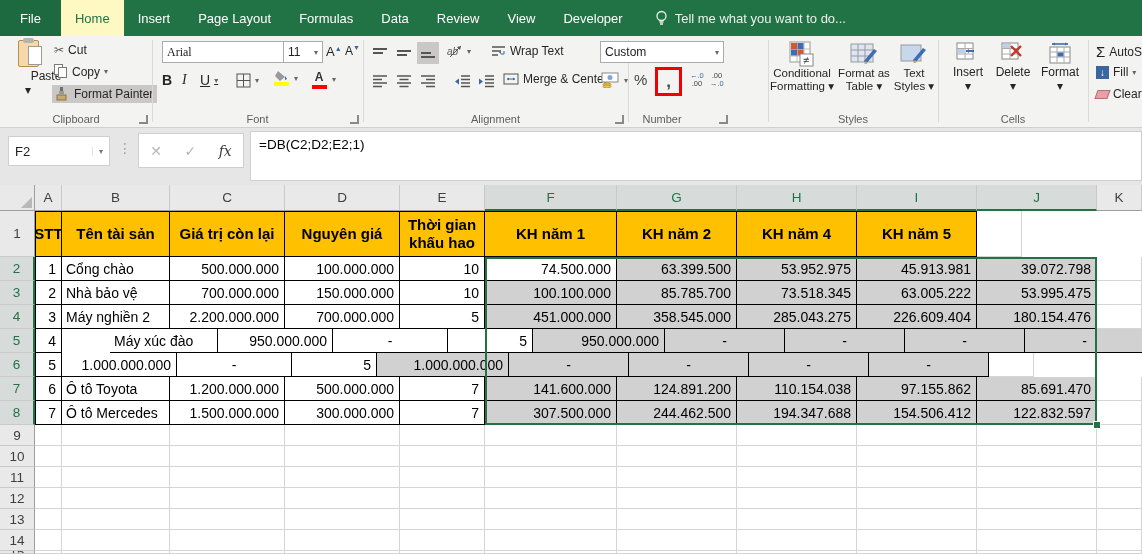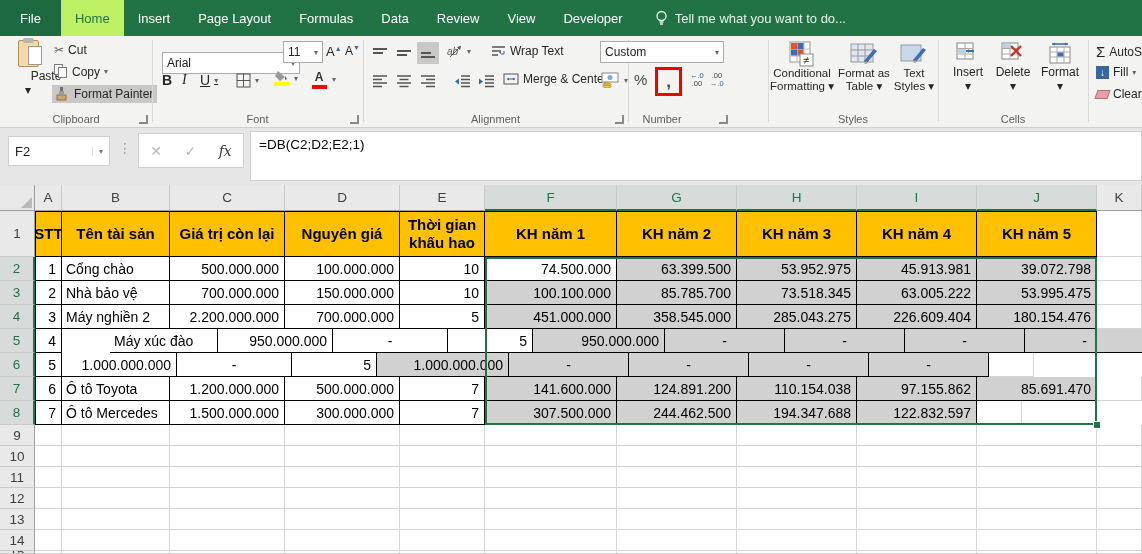--- a/index.html
+++ b/index.html
@@ -3,21 +3,21 @@
 <meta charset="utf-8">
 <style>
   * { margin:0; padding:0; box-sizing:border-box; }
   html,body { width:1142px; height:554px; overflow:hidden;
     font-family:"Liberation Sans","DejaVu Sans",sans-serif; background:#fff; }
 
   
   .tabbar { position:absolute; top:0; left:0; width:1142px; height:36px; background:#217346; display:flex; align-items:stretch; }
   .tab { color:#fff; font-size:13px; display:flex; align-items:center; padding:0 14px; cursor:default; }
   .tab.file { padding:0 20px; background:#1e6a40; }
-  .tab.active { background:#bef264; color:#217346; }
+  .tab.active { background:#fef9c3; color:#217346; }
   .tellme { color:#e9f2ec; font-size:13px; display:flex; align-items:center; gap:7px; margin-left:18px; }
 
   
   .ribbon { position:absolute; top:36px; left:0; width:1142px; height:92px; background:#f3f3f1; border-bottom:1px solid #d2d0ce; }
   .group { position:absolute; top:0; height:91px; }
   .gsep { position:absolute; top:4px; height:82px; width:1px; background:#dcdad6; }
   .glabel { position:absolute; bottom:2px; left:0; right:0; text-align:center; font-size:11px; color:#5e5e5e; }
   .launcher { position:absolute; bottom:3px; right:4px; width:9px; height:9px; border-right:2px solid #8a8a8a; border-bottom:2px solid #8a8a8a; }
   .rbtn { position:absolute; display:flex; align-items:center; gap:4px; font-size:12px; color:#262626; white-space:nowrap; }
   .rbtn .arr { font-size:8px; color:#666; }
@@ -129,21 +129,21 @@
           <rect x="4" y="0" width="3" height="4" fill="#6e6e6e"></rect>
         </svg>
       <span>Format Painter</span>
     </div>
     <div class="glabel">Clipboard</div>
     <div class="launcher"></div>
   </div>
   <div class="gsep" style="left:152px;"></div>
 
   <div class="group" style="left:152px;width:211px;">
-    <div class="combo" style="left:10px;top:16px;width:138px;">
+    <div class="combo" style="left:10px;top:5px;width:138px;font-family:Liberation Serif, serif;">
       <span>Arial</span>
         <span class="arr">▾</span>
     </div>
     <div class="combo" style="left:131px;top:5px;width:40px;">
       <span>11</span>
         <span class="arr">▾</span>
     </div>
     <div class="rbtn" style="left:174px;top:8px;font-size:13px;">
         <span>A<sup style="color:#3a66a0;font-size:7px;">▲</sup></span>
       </div>
@@ -417,21 +417,20 @@
     </div>
     <div class="grow toprow" style="height: 46px;">
       <div class="cell rowhdr" style="width: 35px; height: 46px;">1</div>
       <div class="cell hdr1 tbl first" style="width: 27px; height: 46px;">STT</div>
       <div class="cell hdr1 tbl" style="width: 108px; height: 46px;">Tên tài sản</div>
       <div class="cell hdr1 tbl" style="width: 115px; height: 46px;">Giá trị còn lại</div>
       <div class="cell hdr1 tbl" style="width: 115px; height: 46px;">Nguyên giá</div>
       <div class="cell hdr1 tbl" style="width: 85px; height: 46px;">Thời gian khấu hao</div>
       <div class="cell hdr1 tbl" style="width: 132px; height: 46px;">KH năm 1</div>
       <div class="cell hdr1 tbl" style="width: 120px; height: 46px;">KH năm 2</div>
-      <div class="cell hdr1 tbl" style="width: 120px; height: 46px;">KH năm 3</div>
       <div class="cell hdr1 tbl" style="width: 120px; height: 46px;">KH năm 4</div>
       <div class="cell hdr1 tbl" style="width: 120px; height: 46px;">KH năm 5</div>
       <div class="cell gridline" style="width: 45px; height: 46px;"></div>
     </div>
     <div class="grow" style="height: 24px;">
       <div class="cell rowhdr selrow" style="width: 35px; height: 24px;">2</div>
       <div class="cell tbl first num" style="width: 27px; height: 24px;">1</div>
       <div class="cell tbl txt" style="width: 108px; height: 24px;">Cổng chào</div>
       <div class="cell tbl num" style="width: 115px; height: 24px;">500.000.000</div>
       <div class="cell tbl num" style="width: 115px; height: 24px;">100.000.000</div>
@@ -515,20 +514,21 @@
     <div class="grow" style="height: 24px;">
       <div class="cell rowhdr selrow" style="width: 35px; height: 24px;">8</div>
       <div class="cell tbl first num" style="width: 27px; height: 24px;">7</div>
       <div class="cell tbl txt" style="width: 108px; height: 24px;">Ô tô Mercedes</div>
       <div class="cell tbl num" style="width: 115px; height: 24px;">1.500.000.000</div>
       <div class="cell tbl num" style="width: 115px; height: 24px;">300.000.000</div>
       <div class="cell tbl num" style="width: 85px; height: 24px;">7</div>
       <div class="cell tbl num selc" style="width: 132px; height: 24px;">307.500.000</div>
       <div class="cell tbl num selc" style="width: 120px; height: 24px;">244.462.500</div>
       <div class="cell tbl num selc" style="width: 120px; height: 24px;">194.347.688</div>
+      <div class="cell tbl num selc" style="width: 120px; height: 24px;">154.506.412</div>
       <div class="cell tbl num selc" style="width: 120px; height: 24px;">122.832.597</div>
       <div class="cell gridline" style="width: 45px; height: 24px;"></div>
     </div>
     <div class="grow" style="height: 21px;">
       <div class="cell rowhdr" style="width: 35px; height: 21px;">9</div>
       <div class="cell gridline" style="width: 27px; height: 21px;"></div>
       <div class="cell gridline" style="width: 108px; height: 21px;"></div>
       <div class="cell gridline" style="width: 115px; height: 21px;"></div>
       <div class="cell gridline" style="width: 115px; height: 21px;"></div>
       <div class="cell gridline" style="width: 85px; height: 21px;"></div>

